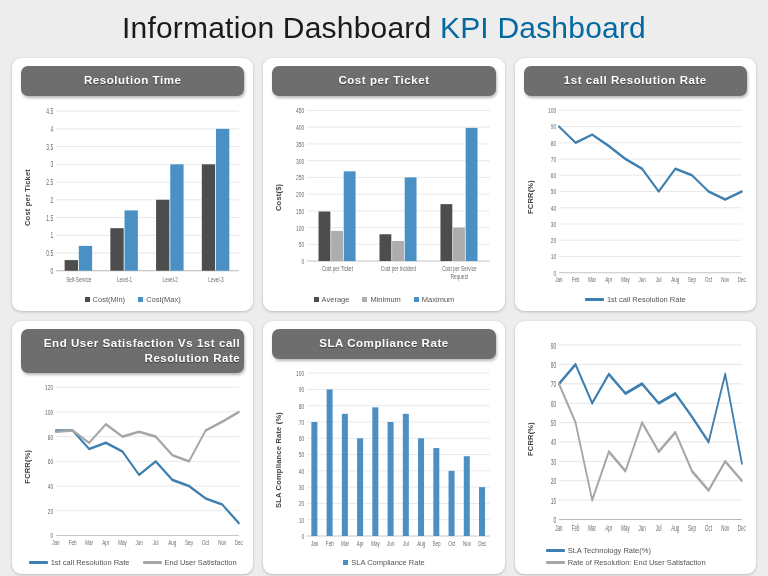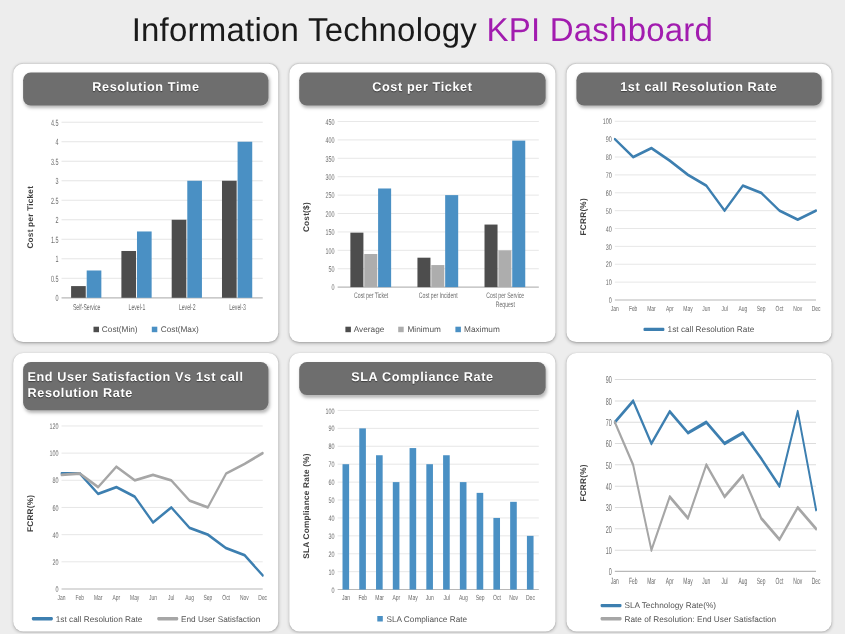--- a/index.html
+++ b/index.html
@@ -15,21 +15,21 @@
     height: 58px;
     white-space: nowrap;
   }
   #page-title .t-main {
     font-size: 30px;
     color: #1a1a1a;
     letter-spacing: .2px;
   }
   #page-title .t-accent {
     font-size: 30px;
-    color: #a21caf;
+    color: #0369a1;
     letter-spacing: .2px;
   }
   #grid {
     display: grid;
     grid-template-columns: repeat(3, 1fr);
     grid-template-rows: 253px 253px;
     gap: 10px;
     padding: 0 12px;
   }
   .card {
@@ -40,21 +40,21 @@
     display: flex;
     flex-direction: column;
     overflow: hidden;
   }
   .card-header {
     background: #6e6e6e;
     border-radius: 7px;
     color: #fff;
     font-weight: bold;
     font-size: 11.5px;
-    text-align: left;
+    text-align: right;
     padding: 7px 4px;
     line-height: 1.32;
     letter-spacing: .55px;
     text-shadow: 0 1px 1px rgba(0,0,0,.45);
     box-shadow: 1px 2px 3px rgba(0,0,0,.28);
     min-height: 30px;
     display: flex;
     align-items: center;
     justify-content: center;
   }
@@ -111,21 +111,21 @@
     color: #555;
     white-space: nowrap;
   }
   .sw-sq { width: 5px; height: 5px; display: inline-block; }
   .sw-ln { width: 19px; height: 2.4px; display: inline-block; border-radius: 1px; }
 </style>
 </head>
 <body>
 
 <div id="page-title">
-  <span class="t-main">Information Technology </span><span class="t-accent">KPI Dashboard</span>
+  <span class="t-main">Information Dashboard </span><span class="t-accent">KPI Dashboard</span>
 </div>
 
 <div id="grid">
 
   <div class="card">
     <div class="card-header">Resolution  Time</div>
     <div class="plot-wrap">
       <div class="plot-row">
         <div class="ylabel">Cost per Ticket</div>
         <div class="plot-core">

